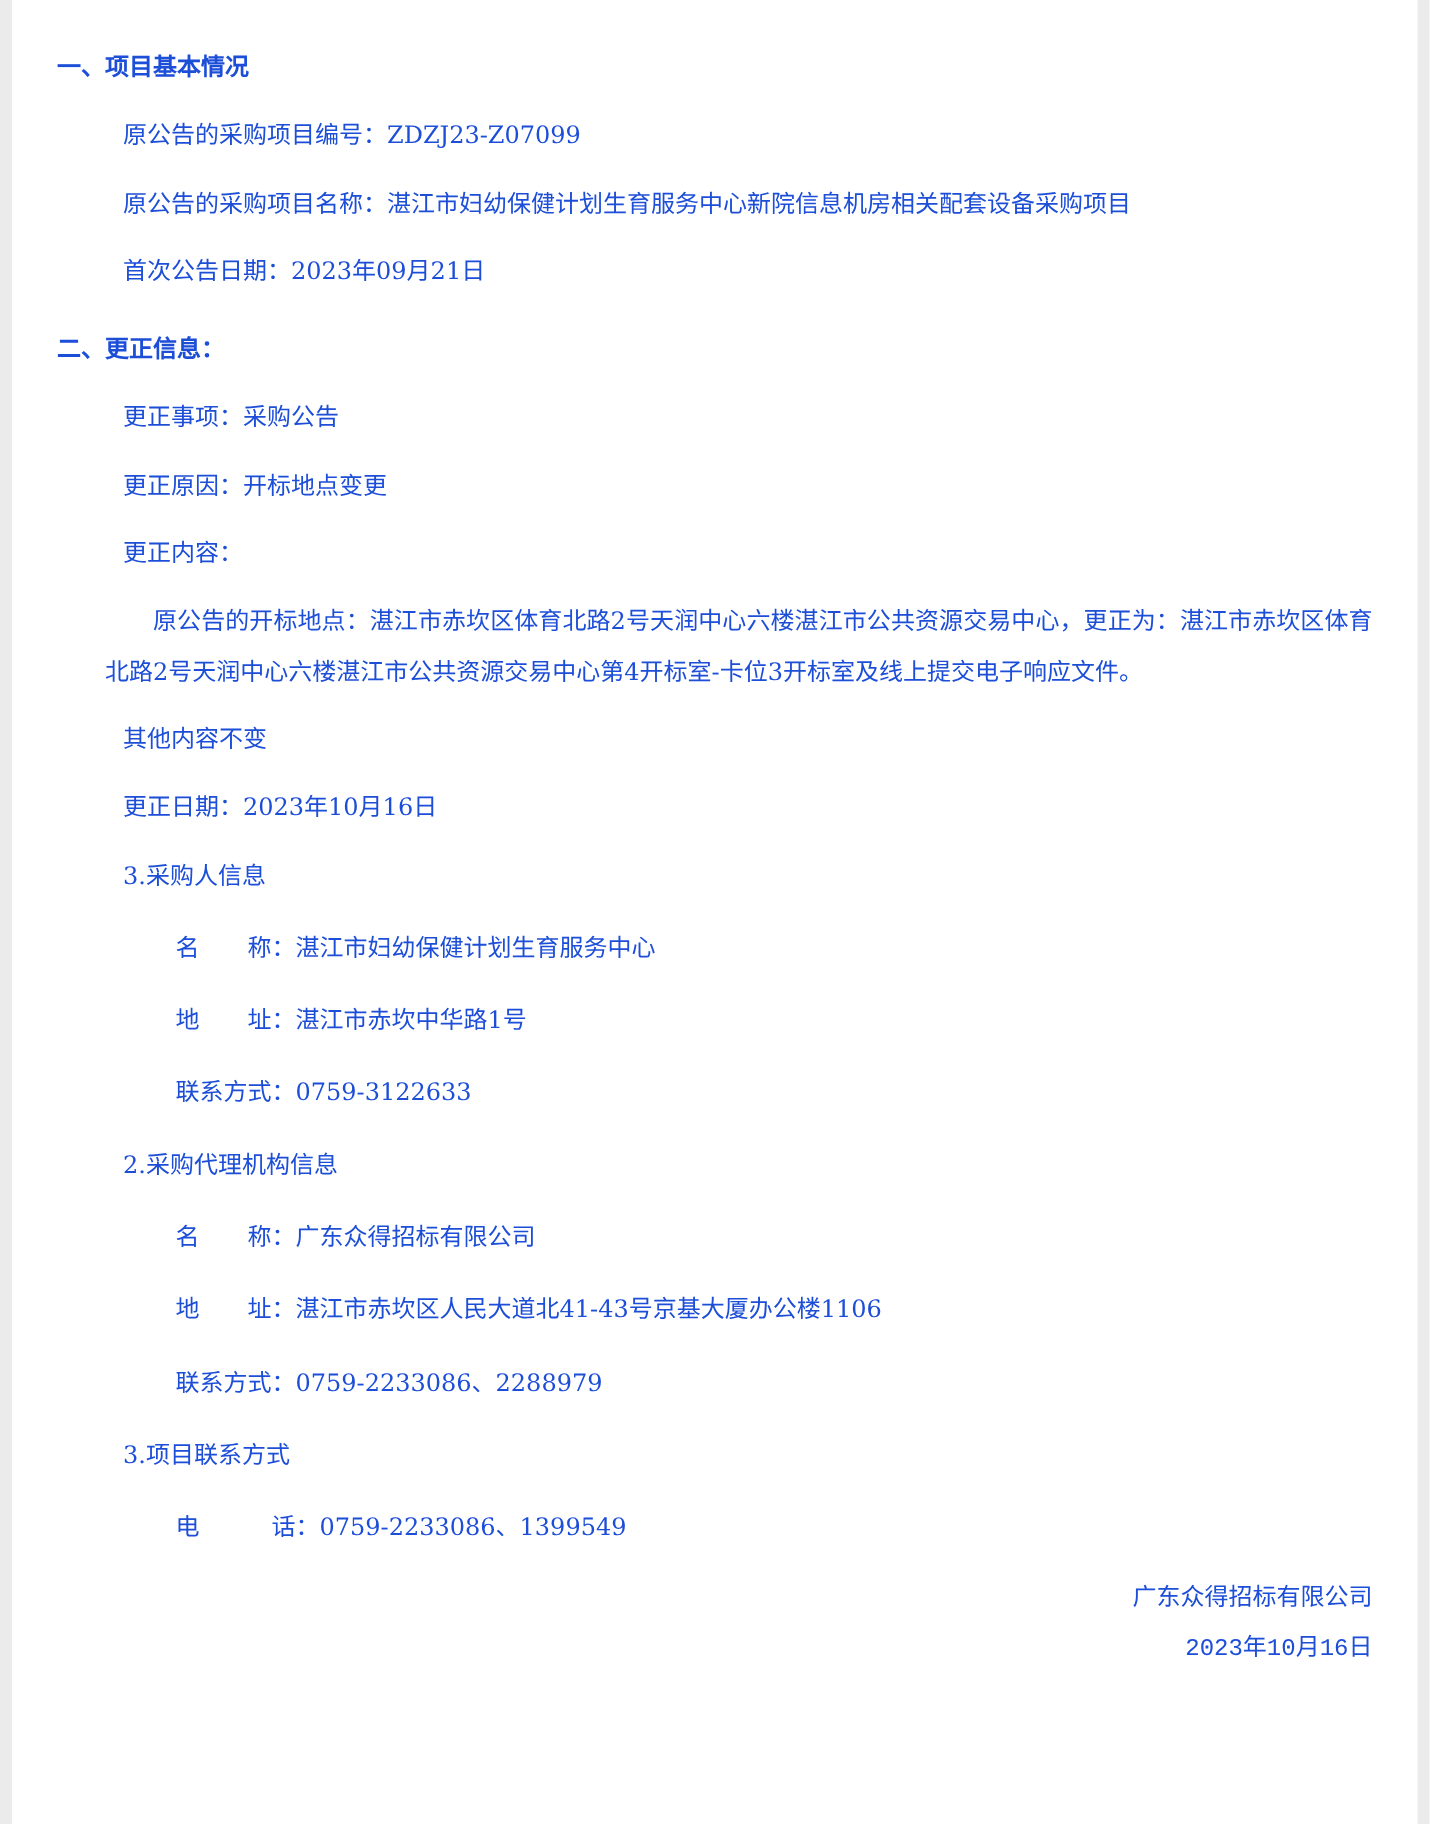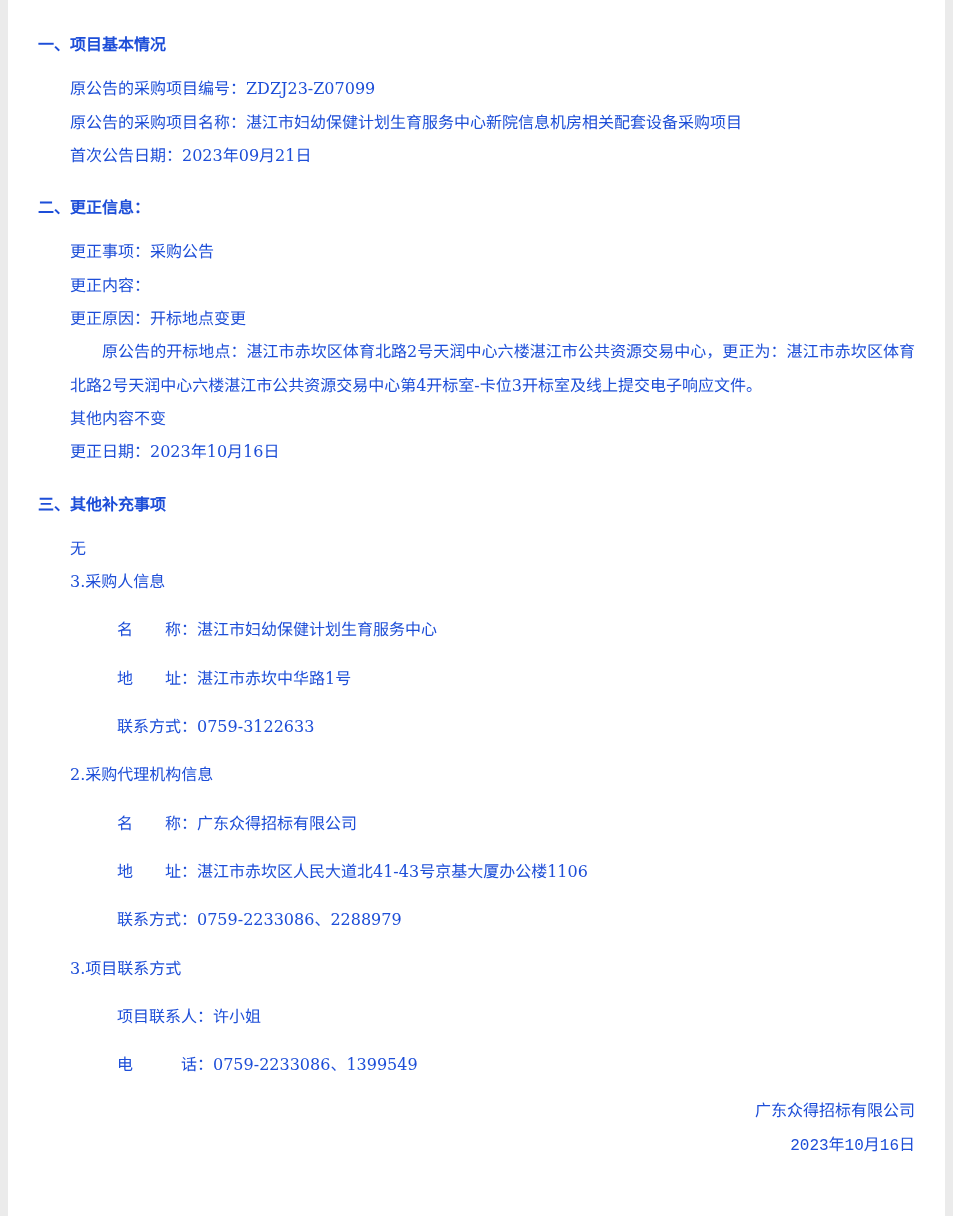--- a/index.html
+++ b/index.html
@@ -23,21 +23,21 @@
   }
   section { margin: 0; padding: 0; }
   .sec-h {
     font-size: 16px;
     font-weight: bold;
     margin: 19px 0 11px 0;
     padding: 0;
   }
   section:first-child .sec-h { margin-top: 0; }
   .line {
-    margin: 0;
+    margin: 12px;
     padding-left: 32px; 
   }
   .para {
     margin: 0 0 0 32px;   
     text-indent: 32px;    
     text-align: justify;
   }
   .detail {
     margin: 15px;
     padding-left: 64px;   
@@ -56,46 +56,41 @@
   <section>
     <h2 class="sec-h">一、项目基本情况</h2>
     <p class="line">原公告的采购项目编号：ZDZJ23-Z07099</p>
     <p class="line">原公告的采购项目名称：湛江市妇幼保健计划生育服务中心新院信息机房相关配套设备采购项目</p>
     <p class="line">首次公告日期：2023年09月21日</p>
   </section>
 
   <section>
     <h2 class="sec-h">二、更正信息：</h2>
     <p class="line">更正事项：采购公告</p>
+    <p class="line">更正原因：开标地点变更</p>
     <p class="line">更正内容：</p>
-    <p class="line">更正原因：开标地点变更</p>
     <p class="para">原公告的开标地点：湛江市赤坎区体育北路2号天润中心六楼湛江市公共资源交易中心，更正为：湛江市赤坎区体育北路2号天润中心六楼湛江市公共资源交易中心第4开标室-卡位3开标室及线上提交电子响应文件。</p>
     <p class="line">其他内容不变</p>
     <p class="line">更正日期：2023年10月16日</p>
   </section>
 
-  <section>
-    <h2 class="sec-h">三、其他补充事项</h2>
-    <p class="line">无</p>
-  </section>
 
   <section>
 
     <p class="line">3.采购人信息</p>
     <p class="detail">名　　称：湛江市妇幼保健计划生育服务中心</p>
     <p class="detail">地　　址：湛江市赤坎中华路1号</p>
     <p class="detail">联系方式：0759-3122633</p>
 
     <p class="line">2.采购代理机构信息</p>
     <p class="detail">名　　称：广东众得招标有限公司</p>
     <p class="detail">地　　址：湛江市赤坎区人民大道北41-43号京基大厦办公楼1106</p>
     <p class="detail">联系方式：0759-2233086、2288979</p>
 
     <p class="line">3.项目联系方式</p>
-    <p class="detail">项目联系人：许小姐</p>
     <p class="detail">电　　　话：0759-2233086、1399549</p>
   </section>
 
   <footer>
     <p class="footer-line">广东众得招标有限公司</p>
     <p class="footer-line">2023年10月16日</p>
   </footer>
 
 </div>
 

